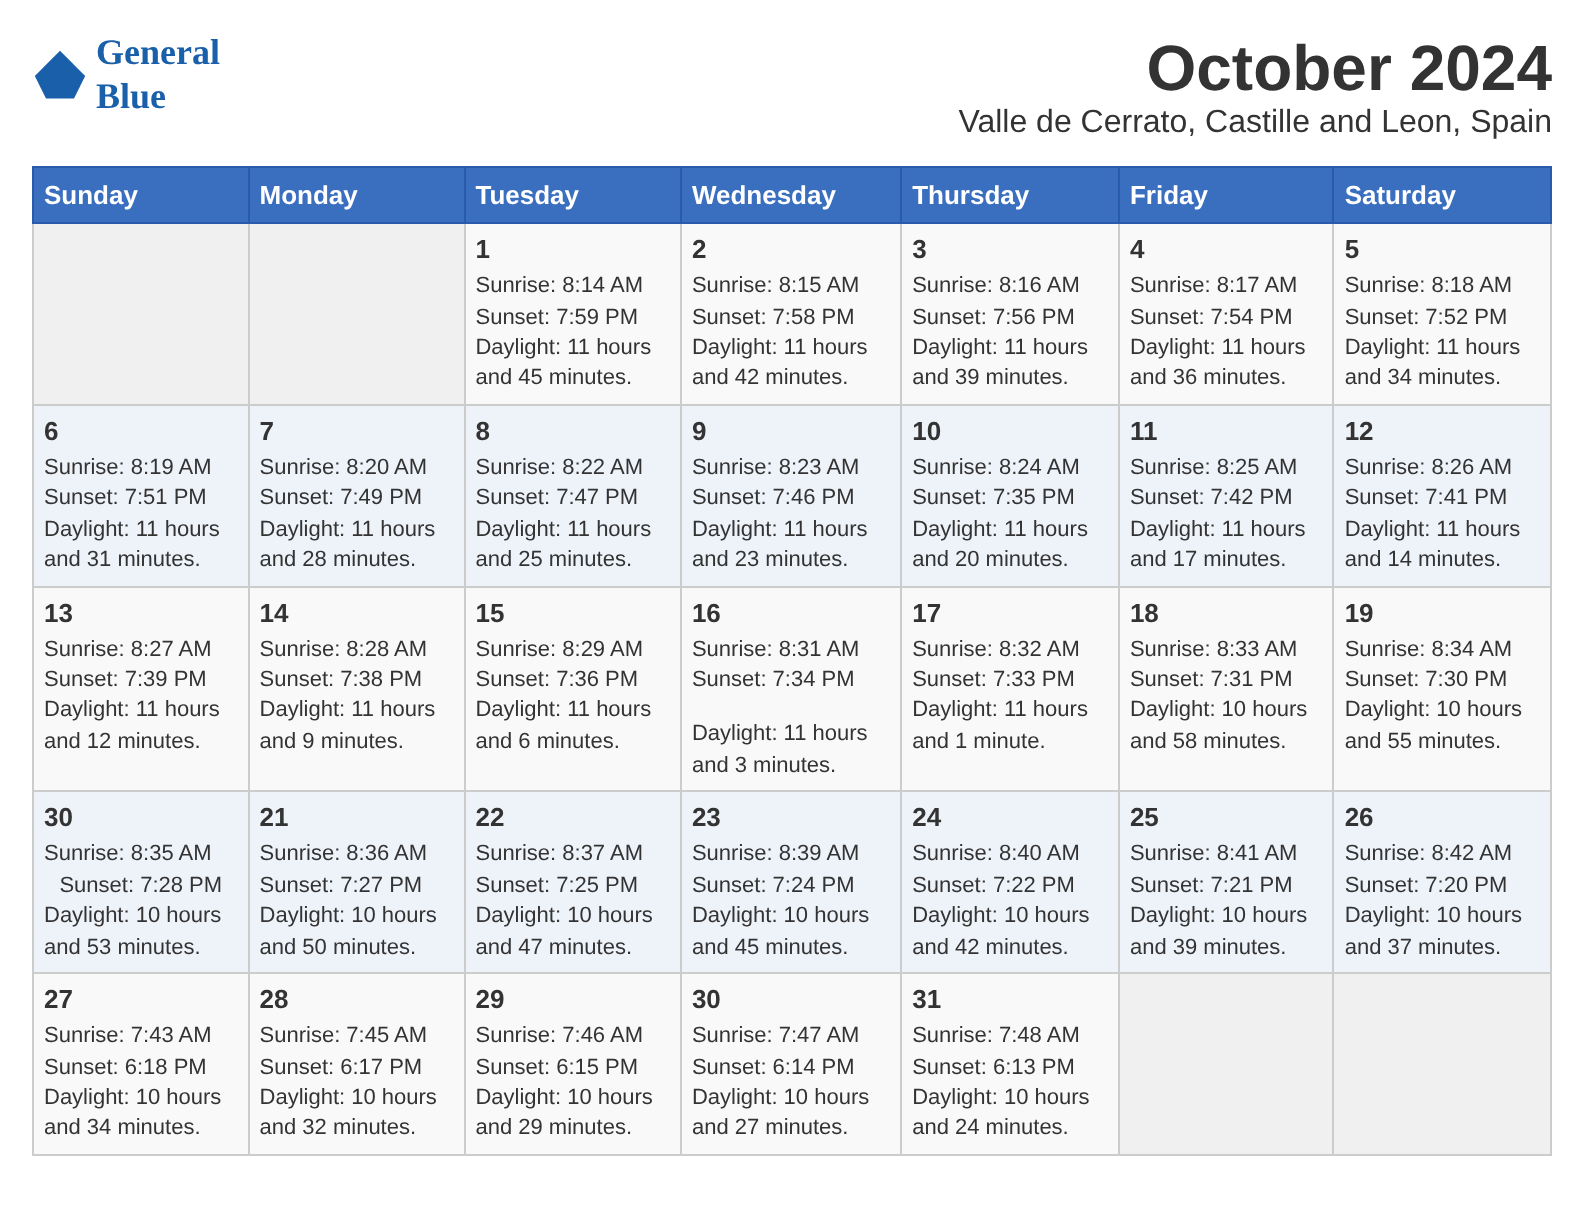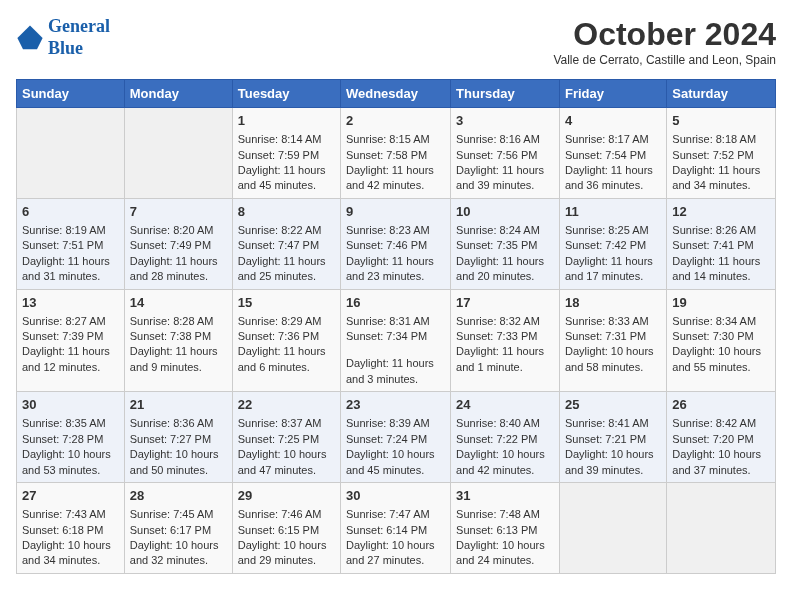--- a/index.html
+++ b/index.html
@@ -37,21 +37,21 @@
     }
     .title-area {
       text-align: right;
     }
     .month-title {
       font-size: 32px;
       font-weight: bold;
       color: #333;
     }
     .location-title {
-      font-size: 12px;
+      font-size: 16px;
       color: #333;
     }
     table {
       width: 100%;
       border-collapse: collapse;
       font-size: 11px;
     }
     thead tr th {
       background-color: #3a6ebf;
       color: #fff;
@@ -240,21 +240,21 @@
           <span class="day-number">19</span>
           <span style="display: block;">Sunrise: 8:34 AM</span>
           <span style="display: block;">Sunset: 7:30 PM</span>
           <span style="display: block;">Daylight: 10 hours and 55 minutes.</span>
         </td>
       </tr>
       <tr>
         <td>
           <span class="day-number">30</span>
           <span style="display: block;">Sunrise: 8:35 AM</span>
-          <span style="display: block;">Sunset: 7:28 PM</span>
+          <span style="display: block; text-align: center;">Sunset: 7:28 PM</span>
           <span style="display: block;">Daylight: 10 hours and 53 minutes.</span>
         </td>
         <td>
           <span class="day-number">21</span>
           <span style="display: block;">Sunrise: 8:36 AM</span>
           <span style="display: block;">Sunset: 7:27 PM</span>
           <span style="display: block;">Daylight: 10 hours and 50 minutes.</span>
         </td>
         <td>
           <span class="day-number">22</span>

